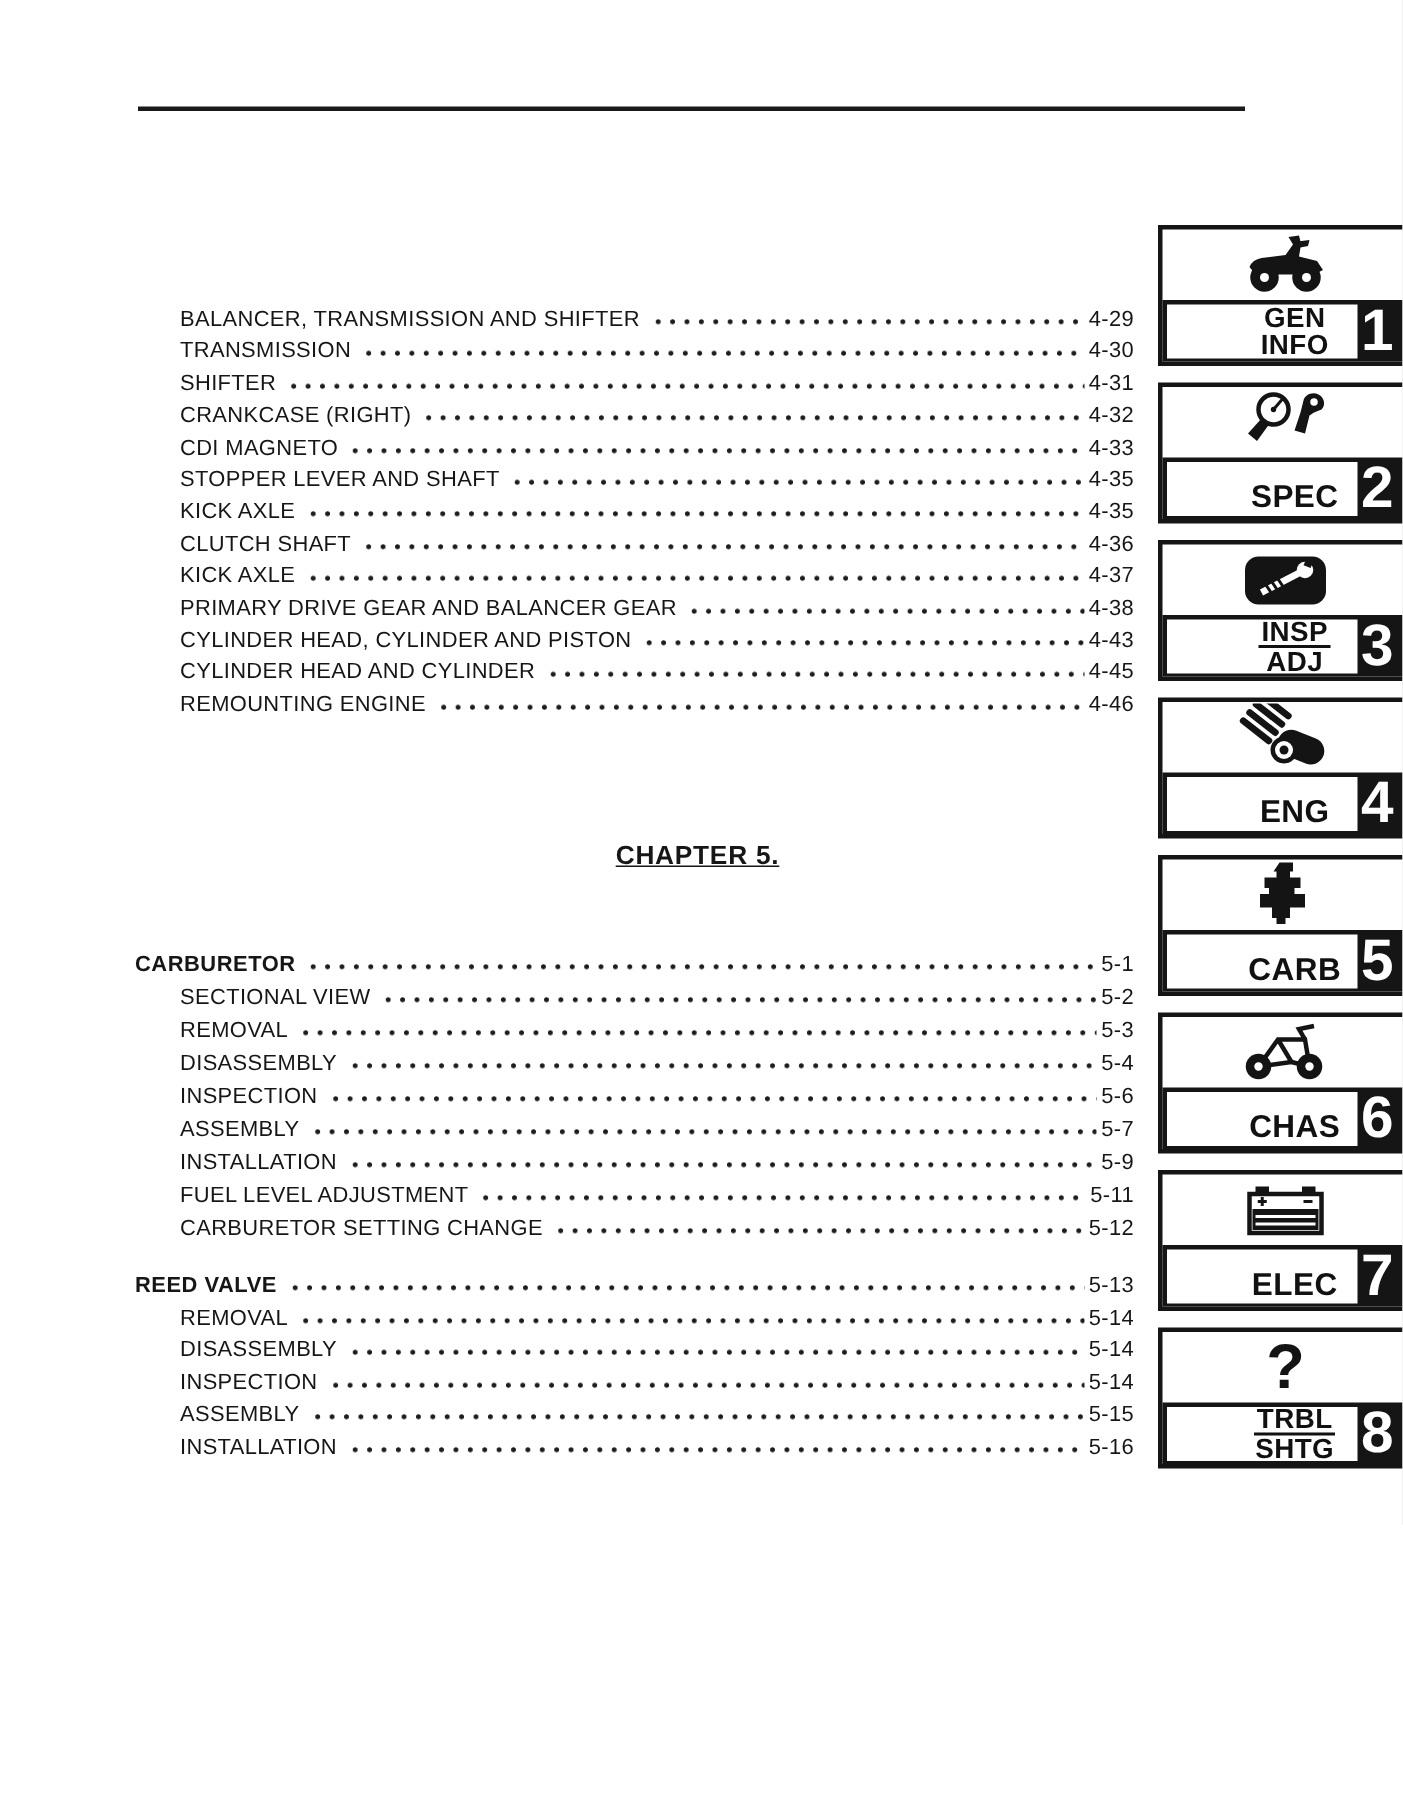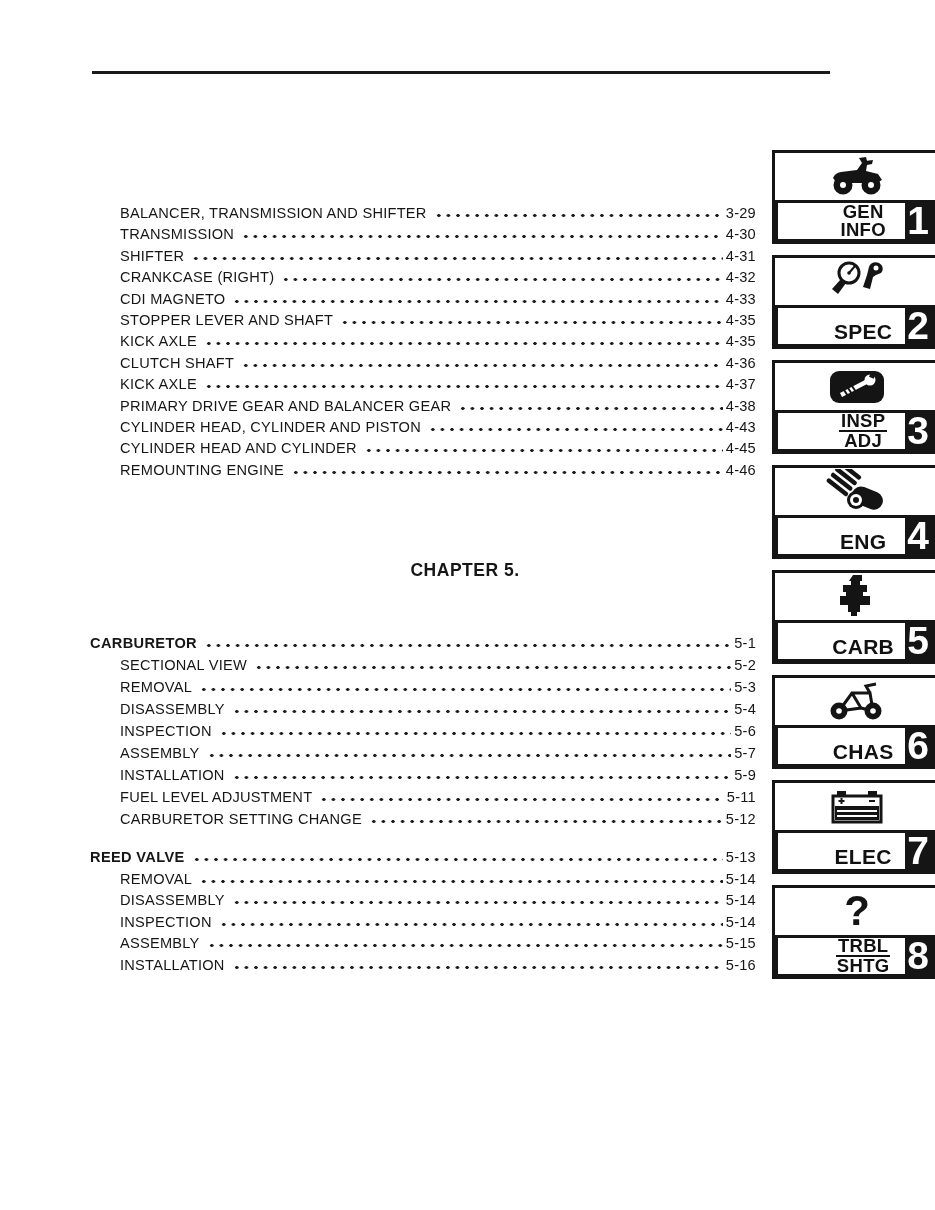--- a/index.html
+++ b/index.html
@@ -26,21 +26,21 @@
   .leader{
     flex:1;height:5px;margin:0 3px 0 7px;align-self:baseline;
     background-image:radial-gradient(circle,#1d1d1d 1.45px,rgba(0,0,0,0) 1.85px);
     background-size:9.6px 5px;background-repeat:repeat-x;background-position:left bottom;
   }
   .toc-page{text-align:right;}
 
   
   .heading{
     position:absolute;left:85px;top:557px;width:760px;text-align:center;
-    font-weight:700;font-size:17.5px;line-height:26px;letter-spacing:0.5px;
+    font-weight:700;font-size:17.5px;line-height:26px;letter-spacing:0.5px;text-decoration:underline;
   }
 
   
   .sidebar{position:absolute;left:772px;top:150px;width:170px;}
   .tab{
     box-sizing:border-box;height:94px;margin-bottom:11px;
     border:3px solid #151515;background:#fff;
   }
   .tab-icon{height:47px;display:flex;align-items:center;justify-content:center;overflow:hidden;}
   .tab-strip{height:41px;background:#151515;display:flex;align-items:stretch;}
@@ -62,21 +62,21 @@
 <body>
 
 <div class="page">
 
   <div class="top-rule"></div>
 
   <div class="toc" id="toc-ch4">
       <div class="toc-row lvl1">
       <span class="toc-title">BALANCER, TRANSMISSION AND SHIFTER</span>
       <span class="leader"></span>
-      <span class="toc-page">3-29</span>
+      <span class="toc-page">4-29</span>
     </div>
       <div class="toc-row lvl1">
       <span class="toc-title">TRANSMISSION</span>
       <span class="leader"></span>
       <span class="toc-page">4-30</span>
     </div>
       <div class="toc-row lvl1">
       <span class="toc-title">SHIFTER</span>
       <span class="leader"></span>
       <span class="toc-page">4-31</span>

